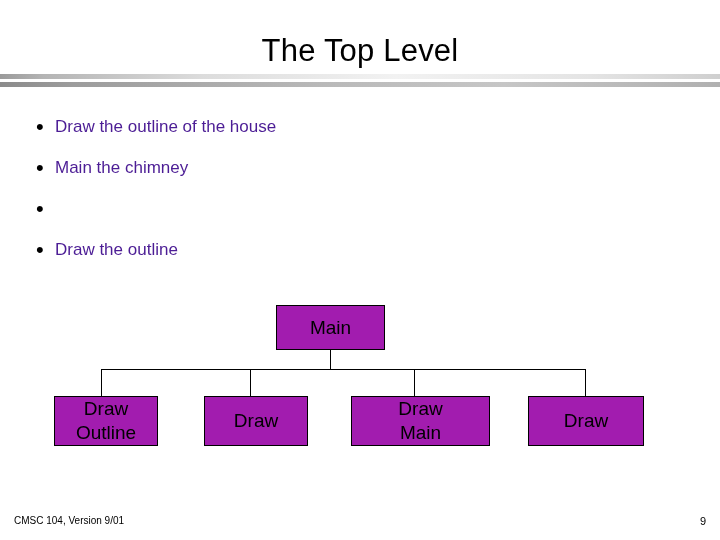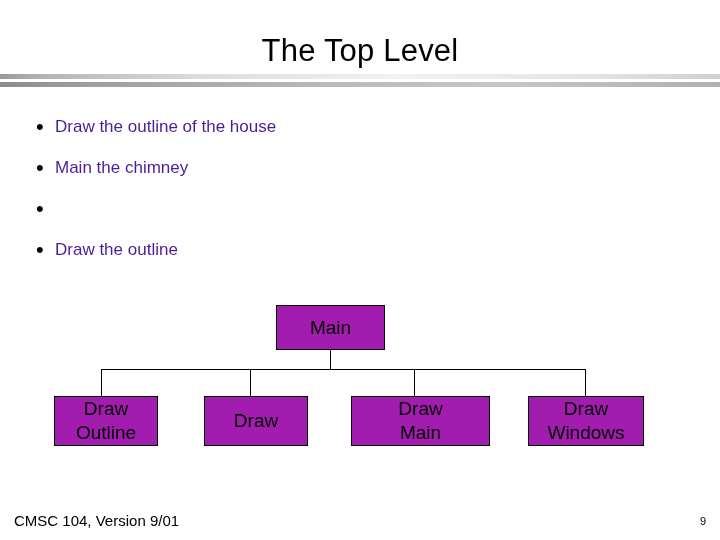--- a/index.html
+++ b/index.html
@@ -138,21 +138,21 @@
     pointer-events: none;
   }
   .conn-v { width: 1px; }
   .conn-h { height: 1px; }
 
   
   #footer-left {
     position: absolute;
     left: 14px;
     top: 514px;
-    font-size: 15px;
+    font-size: 10px;
     line-height: 14px;
     color: #000000;
   }
   #footer-page {
     position: absolute;
     right: 14px;
     top: 514px;
     font-size: 11px;
     line-height: 14px;
     color: #000000;
@@ -217,20 +217,19 @@
     <span>Draw</span>
   </div>
 
   <div class="node-box leaf-box" id="node-door">
     <span>Draw</span>
     <span>Main</span>
   </div>
 
   <div class="node-box leaf-box" id="node-windows">
     <span>Draw</span>
-    <span>Windows</span>
   </div>
 
 </div>
 
 <div id="footer-left">CMSC 104, Version 9/01</div>
 
 <div id="footer-page">9</div>
 
 </body></html>

